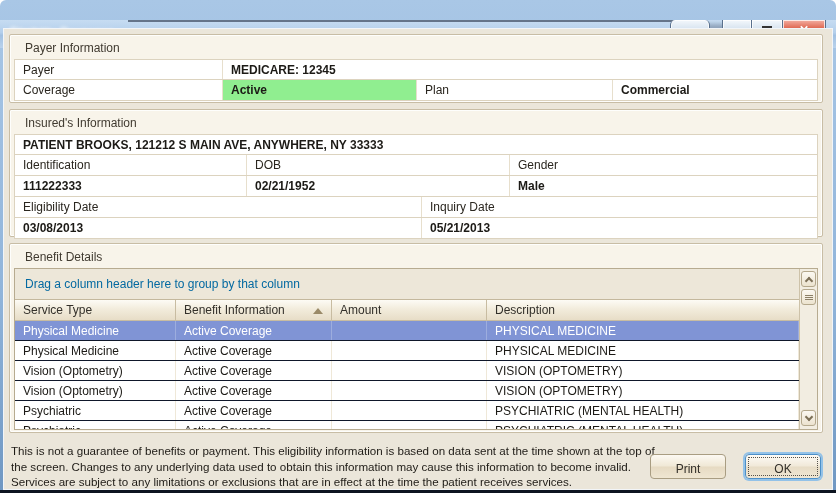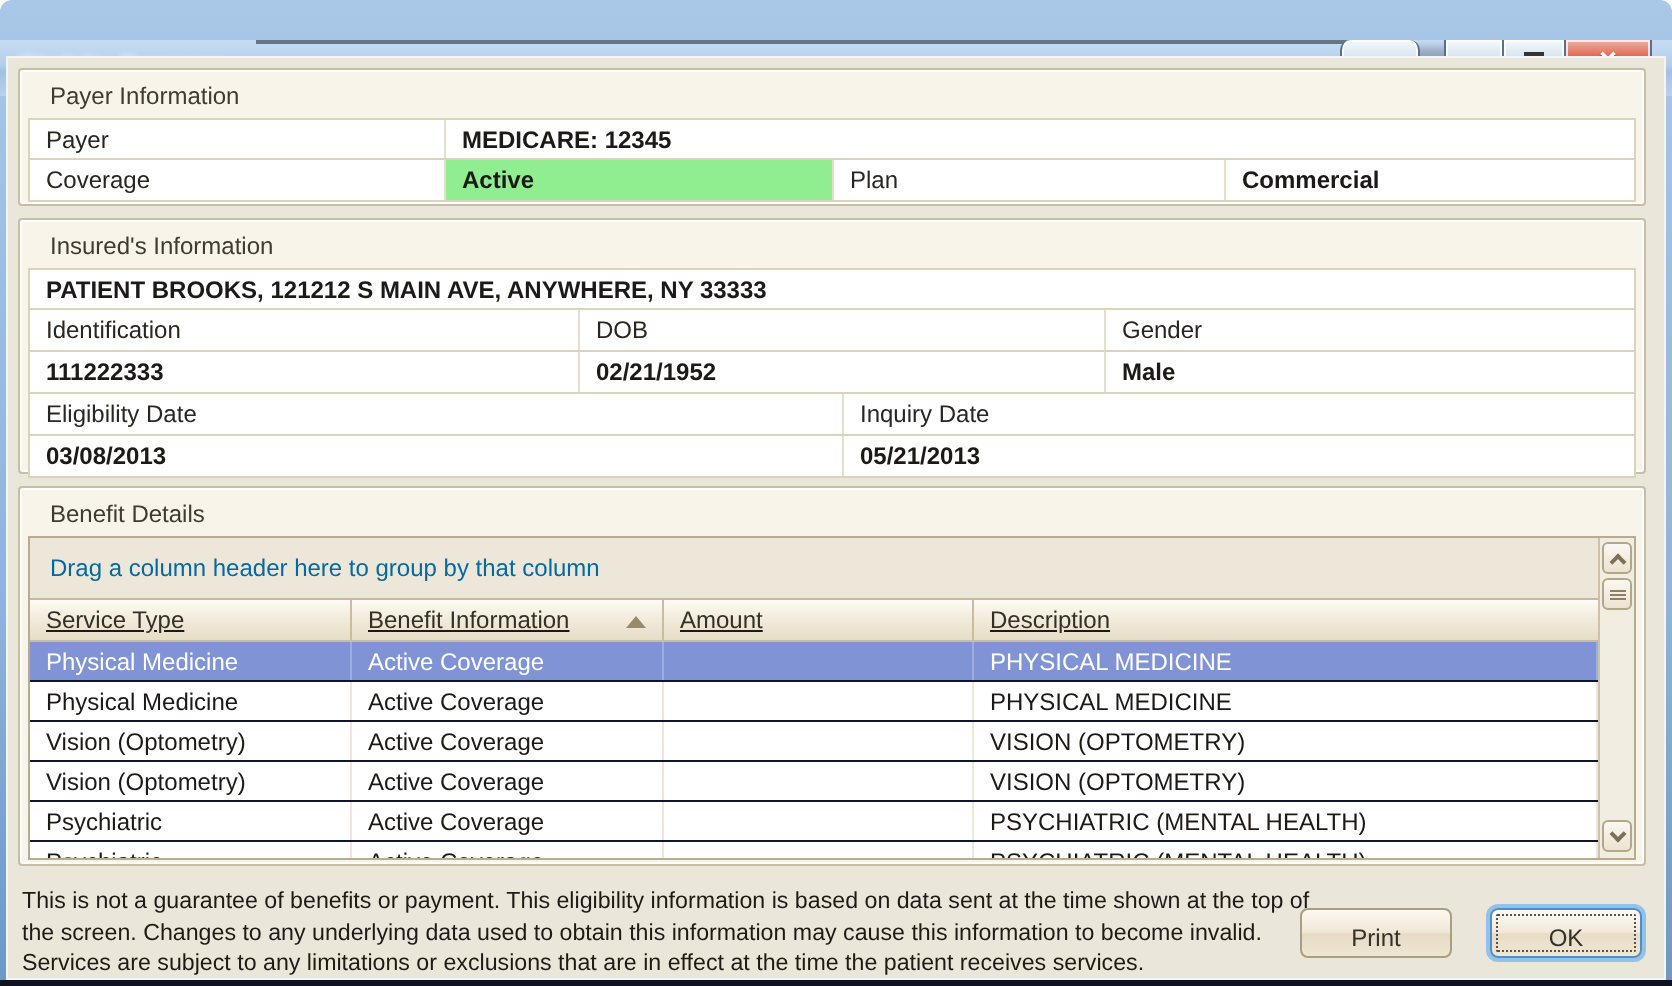--- a/index.html
+++ b/index.html
@@ -66,33 +66,33 @@
   .cell{ padding:3px 8px 0 8px; border-right:1px solid #e7dfcd; overflow:hidden; white-space:nowrap; }
   .cell:last-child{ border-right:none; flex:1; }
   .val{ font-weight:bold; }
   .label-col{ color:#2a261f; }
 
   
   .pay-c1{ width:208px; } .pay-c2{ width:194px; } .pay-c3{ width:196px; }
   .active-cell{ background:#90ee90; }
 
   
-  .ins-c1{ width:275px; } .ins-c2{ width:263px; }
+  .ins-c1{ width:232px; } .ins-c2{ width:263px; }
   .eli-c1{ width:407px; }
 
   .sec{ margin-bottom:6px; }
   .sec-payer{ height:69px; }
   .sec-insured{ height:128px; }
   .sec-benefit{ height:190px; }
 
   
   .grid{ position:relative; border:1px solid #b7ab90; background:#fff; height:162px; overflow:hidden; }
   .grid-inner{ margin-right:18px; height:100%; }
   .groupby{ height:31px; background:#ede7d9; border-bottom:1px solid #c4b89d; color:#0369a1; padding:8px 0 0 10px; font-size:12px; }
-  .ghdr{ display:flex; height:21px;text-decoration:underline; }
+  .ghdr{ display:flex; height:21px; }
   .ghcell{
     background:linear-gradient(180deg,#fdfbf5 0%,#f2ecdc 45%,#e7ddc7 100%);
     border-right:1px solid #c8bca1; border-bottom:1px solid #c8bca1;
     padding:3px 8px 0 8px; color:#33302a; white-space:nowrap; position:relative;
   }
   .gc1{ width:161px; } .gc2{ width:156px; } .gc3{ width:155px; } .gc4{ flex:1; border-right:none; }
   .sort-arrow{ position:absolute; right:8px; top:8px; width:0; height:0;
     border-left:5px solid transparent; border-right:5px solid transparent; border-bottom:6px solid #9a8a68; }
   .grows{ height:110px; overflow:hidden; }
   .grow{ display:flex; height:20px; border-bottom:1px solid #0f172a; background:#fff; }

